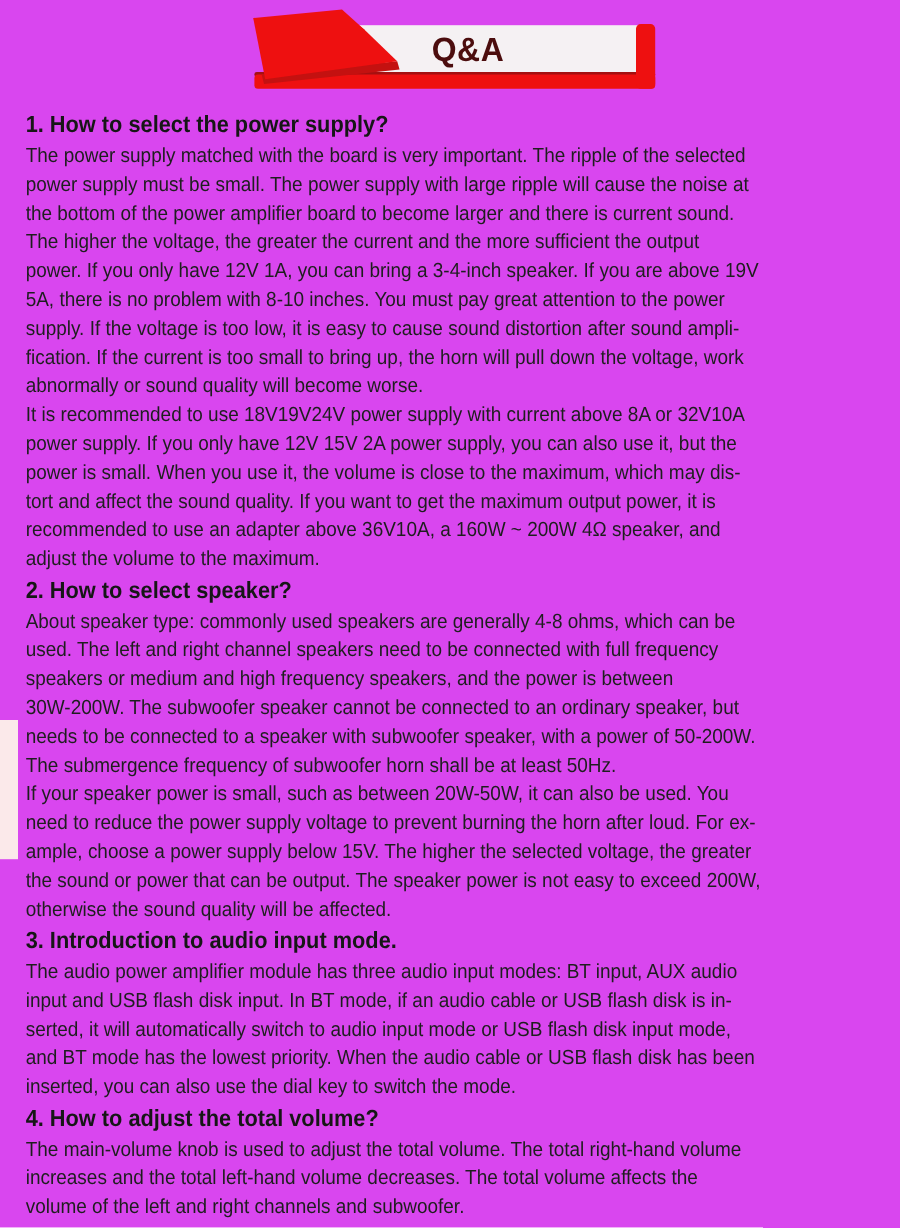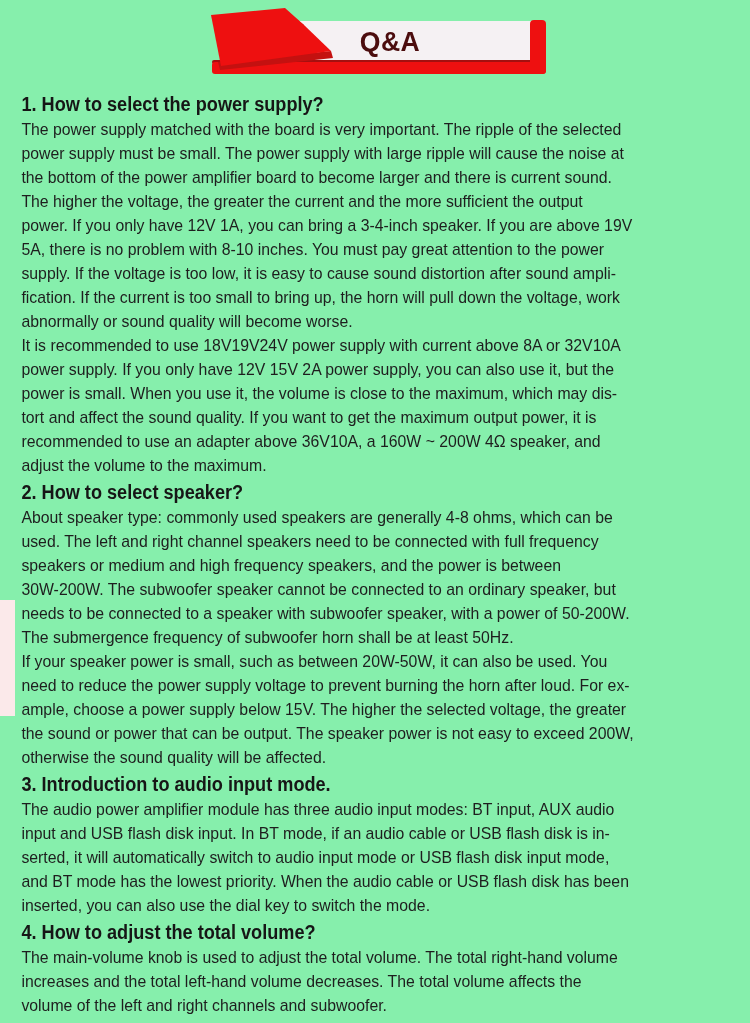--- a/index.html
+++ b/index.html
@@ -8,21 +8,21 @@
     background: #ffffff;
     width: 750px;
     height: 1023px;
     overflow: hidden;
     font-family: "Liberation Sans", sans-serif;
   }
   .page {
     position: relative;
     width: 750px;
     height: 1023px;
-    background: #86efac;
+    background: #d946ef;
   }
   .banner {
     position: absolute;
     left: 0;
     top: 0;
     width: 750px;
     height: 84px;
   }
   .banner svg {
     position: absolute;

